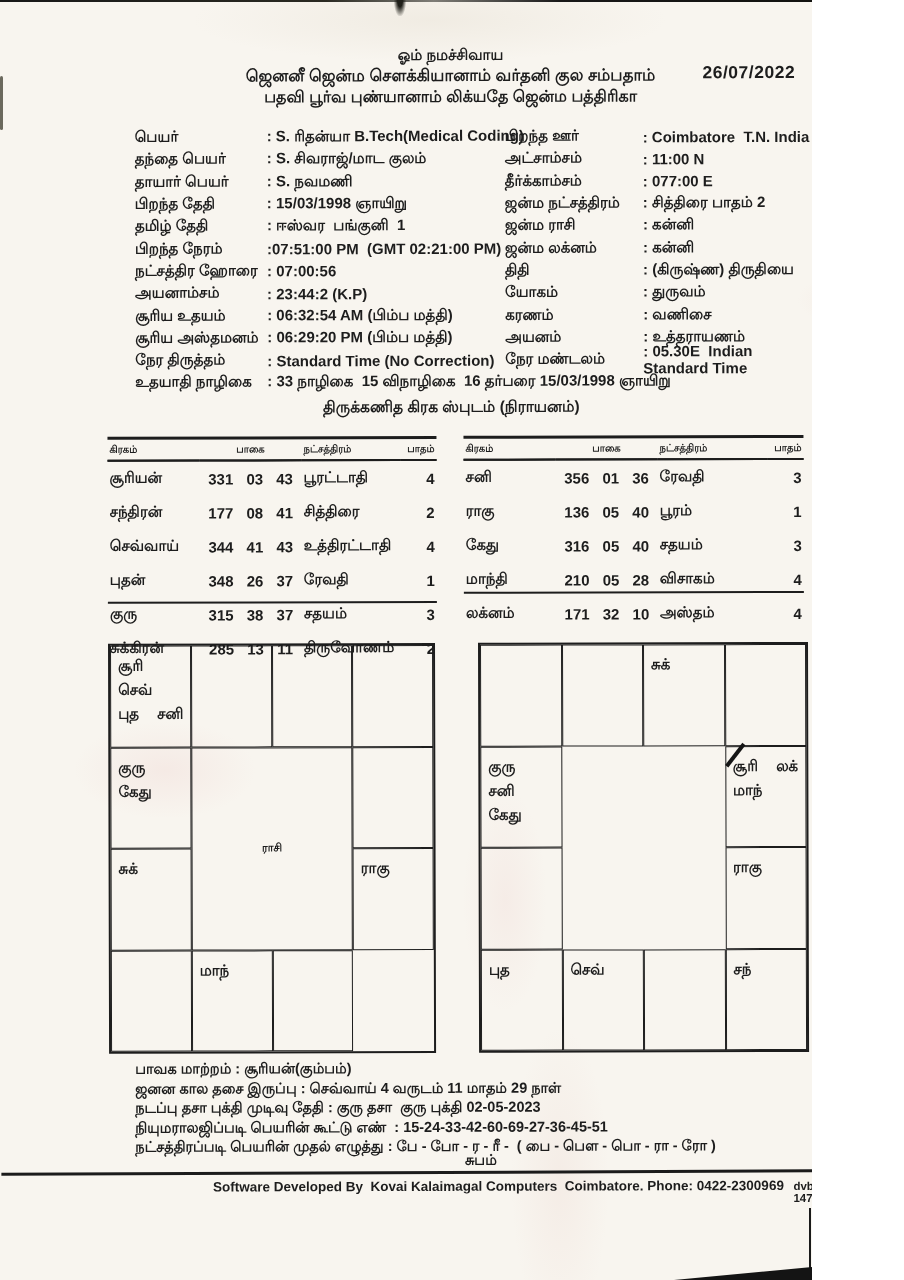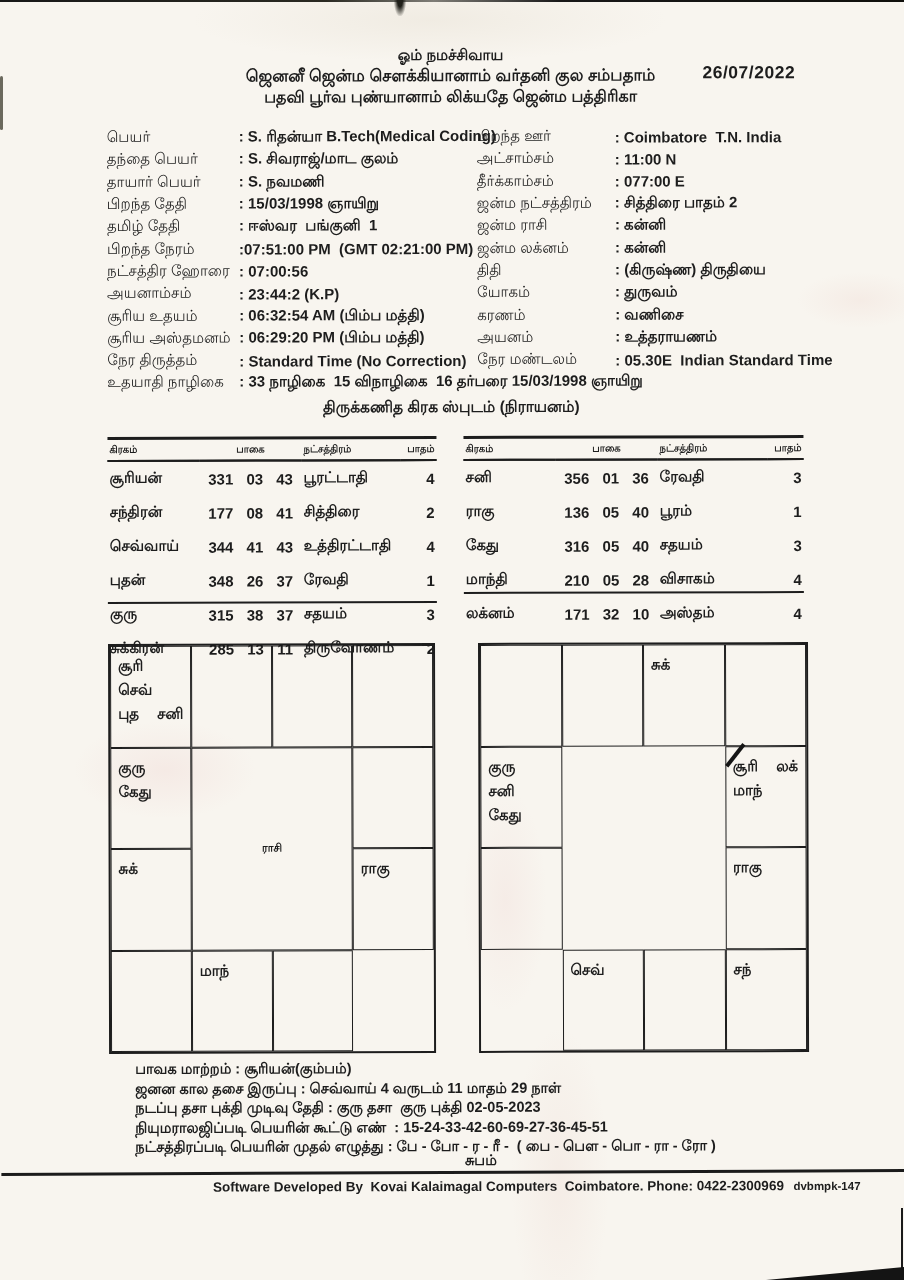--- a/index.html
+++ b/index.html
@@ -1,17 +1,17 @@
 <!DOCTYPE html>
 <html><head>
 <meta charset="utf-8">
 <style>
   * { margin:0; padding:0; box-sizing:border-box; }
   body { font-family:"Liberation Sans", sans-serif; }
-  .page{ position:relative; width:904px; height:1280px; overflow:hidden;
+  .page{ position:relative; width:812px; height:1280px; overflow:hidden;
     color:#1d1d1d;
     background-color:#f8f5ef;
     background-image:
       radial-gradient(ellipse 130px 70px at 165px 770px, rgba(226,166,166,.14), transparent 70%),
       radial-gradient(ellipse 70px 220px at 560px 1180px, rgba(214,160,150,.10), transparent 70%),
       radial-gradient(ellipse 60px 160px at 505px 900px, rgba(226,170,170,.12), transparent 70%),
       radial-gradient(ellipse 340px 60px at 430px 20px, rgba(205,193,170,.18), transparent 70%),
       radial-gradient(ellipse 90px 40px at 860px 300px, rgba(222,170,160,.12), transparent 70%);
   }
   .sheet{ position:absolute; inset:0; transform:rotate(-0.15deg); }
@@ -32,21 +32,21 @@
   .h1{ top:46px; font-size:15px; }
   .h2{ top:66px; font-size:16.5px; }
   .h3{ top:88px; font-size:16px; }
   .pdate{ position:absolute; left:704px; top:63px; font-size:17.5px; font-weight:bold; letter-spacing:.5px; }
 
   
   .dcol{ position:absolute; font-size:15px; }
   .dcol-left{ left:108px; top:126px; }
   .dcol-right{ left:478px; top:126px; }
   .drow{ display:flex; height:22.3px; align-items:center; white-space:nowrap; }
-  .dlabel{ font-weight:normal; flex:0 0 auto; }
+  .dlabel{ font-weight:bold; flex:0 0 auto;margin-left:28px; }
   .dcol-left .dlabel{ width:132px; }
   .dcol-right .dlabel{ width:138px; }
   .dvalue{ font-weight:bold; white-space:pre-wrap; }
 
   .sec-title{ position:absolute; left:0; top:398px; width:904px; text-align:center;
     font-size:15.5px; font-weight:bold; }
 
   
   .ptable{ position:absolute; top:436px; border-top:3px solid #1d1d1d; border-bottom:2px solid #1d1d1d; }
   .pt-left{ left:108px; width:329px; height:167px; }
@@ -316,20 +316,21 @@
       <div class="cc p-r1c1"></div>
       <div class="cc p-r1c2"></div>
       <div class="cc p-r1c3">சுக்</div>
       <div class="cc p-r1c4"></div>
       <div class="cc p-r2c1">குரு சனி
 கேது</div>
       <div class="cc p-r2c4"><i class="slash"></i><span>சூரி லக்
 மாந்</span></div>
       <div class="cc p-r3c1"></div>
       <div class="cc p-r3c4">ராகு</div>
+      <div class="cc p-r4c1">புத</div>
       <div class="cc p-r4c2">செவ்</div>
       <div class="cc p-r4c3"></div>
       <div class="cc p-r4c4">சந்</div>
     </div>
 
     <div class="notes">
       <div>பாவக மாற்றம் : சூரியன்(கும்பம்)</div>
       <div>ஜனன கால தசை இருப்பு : செவ்வாய் 4 வருடம் 11 மாதம் 29 நாள்</div>
       <div>நடப்பு தசா புக்தி முடிவு தேதி : குரு தசா  குரு புக்தி 02-05-2023</div>
       <div>நியுமராலஜிப்படி பெயரின் கூட்டு எண்  : 15-24-33-42-60-69-27-36-45-51</div>

